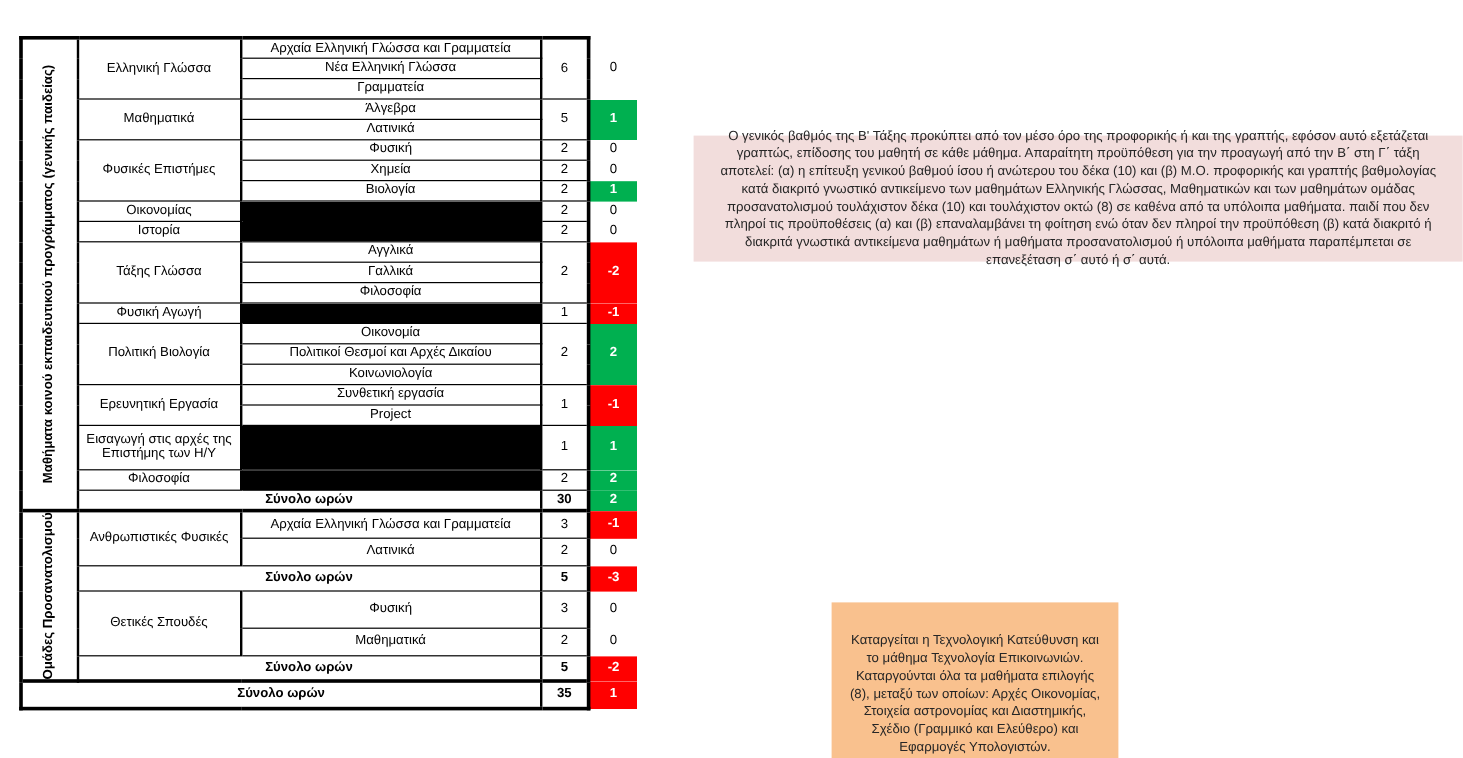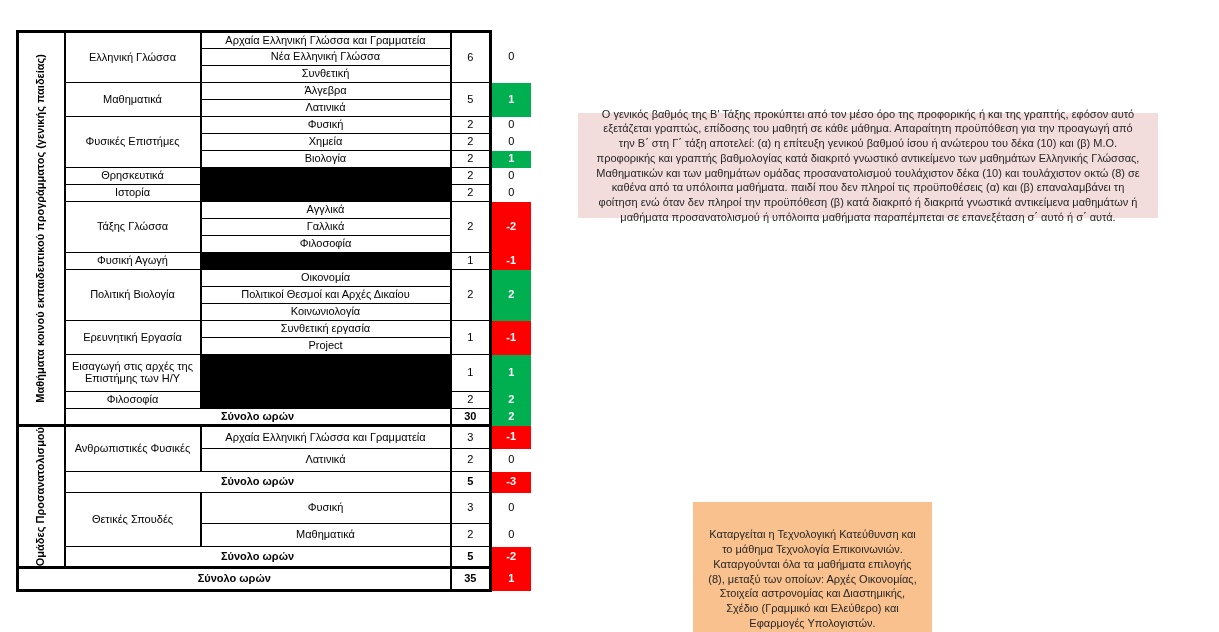--- a/index.html
+++ b/index.html
@@ -35,21 +35,21 @@
   td.chg{border:none !important;font-weight:700;color:#fff;}
   td.chg.green{background:var(--green);}
   td.chg.red{background:var(--red);}
   td.chg.none{background:transparent;color:#000;font-weight:400;}
   
   .note{
     position:absolute;box-sizing:border-box;
     display:flex;align-items:center;justify-content:center;
     text-align:center;font-size:11px;line-height:1.34;color:#262626;
   }
-  #promo-note{left:578px;top:113px;width:580px;height:105px;background:var(--pink);padding:6px 16px;}
+  #promo-note{left:578px;top:113px;width:641px;height:105px;background:var(--pink);padding:6px 16px;}
   #abol-note{left:693px;top:502px;width:239px;height:154px;background:var(--orange);padding:10px 14px;}
 </style>
 </head>
 <body style="--green: #00B050; --red: #FF0000; --black: #000000; --pink: #F2DDDC; --orange: #F9C18E;">
 
 <table class="curr">
   <colgroup>
     <col style="width:47px">
       <col style="width:136px">
       <col style="width:250px">
@@ -63,21 +63,21 @@
         </td>
         <td class="cat" rowspan="3">Ελληνική Γλώσσα</td>
         <td class="subj">Αρχαία Ελληνική Γλώσσα και Γραμματεία</td>
         <td class="hours" rowspan="3">6</td>
         <td class="chg none" rowspan="3">0</td>
       </tr>
       <tr class="h17">
         <td class="subj">Νέα Ελληνική Γλώσσα</td>
       </tr>
       <tr class="h17">
-        <td class="subj">Συνθετική</td>
+        <td class="subj">Γραμματεία</td>
       </tr>
       <tr class="h17">
         <td class="cat" rowspan="2">Μαθηματικά</td>
         <td class="subj">Άλγεβρα</td>
         <td class="hours" rowspan="2">5</td>
         <td class="chg green" rowspan="2">1</td>
       </tr>
       <tr class="h17">
         <td class="subj">Λατινικά</td>
       </tr>
@@ -91,21 +91,21 @@
         <td class="subj">Χημεία</td>
         <td class="hours">2</td>
         <td class="chg none">0</td>
       </tr>
       <tr class="h17">
         <td class="subj">Βιολογία</td>
         <td class="hours">2</td>
         <td class="chg green">1</td>
       </tr>
       <tr class="h17">
-        <td class="cat" rowspan="1">Θρησκευτικά</td>
+        <td class="cat" rowspan="1">Οικονομίας</td>
         <td class="redact"></td>
         <td class="hours" rowspan="1">2</td>
         <td class="chg none" rowspan="1">0</td>
       </tr>
       <tr class="h17">
         <td class="cat" rowspan="1">Ιστορία</td>
         <td class="redact"></td>
         <td class="hours" rowspan="1">2</td>
         <td class="chg none" rowspan="1">0</td>
       </tr>

